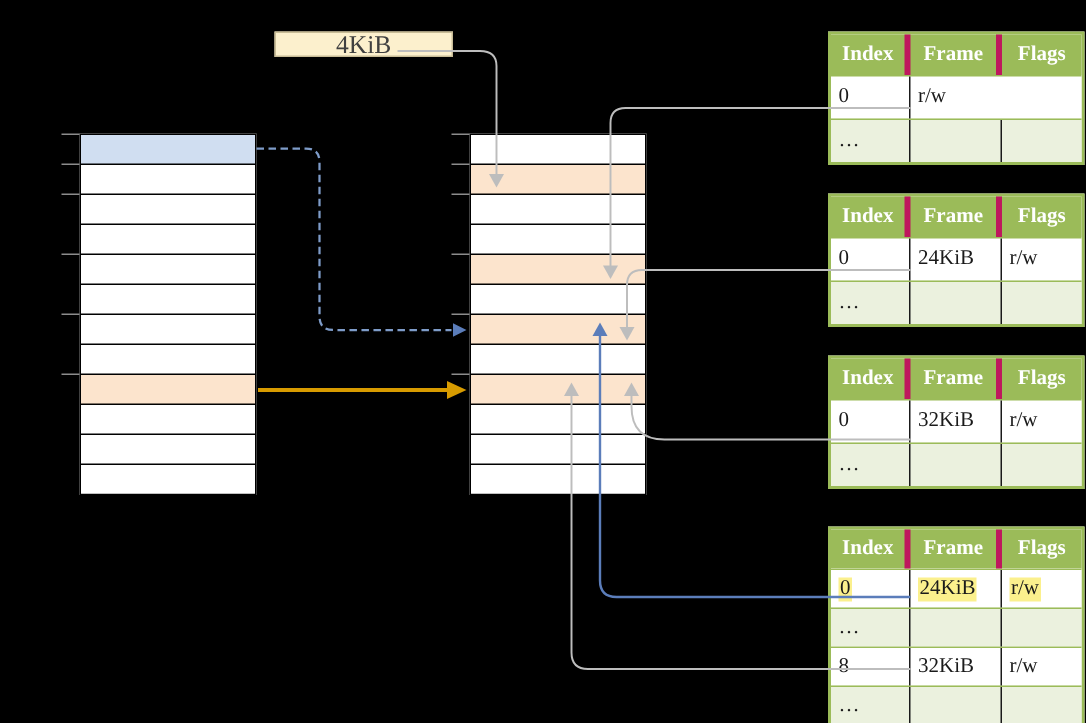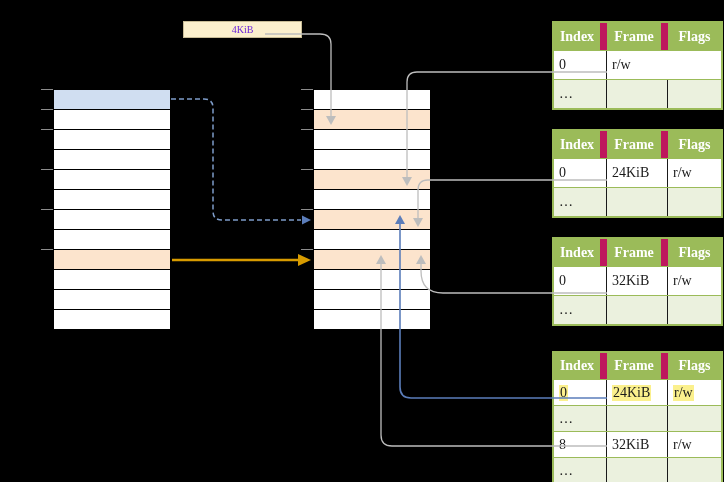--- a/index.html
+++ b/index.html
@@ -12,40 +12,40 @@
   }
   html,body{margin:0;padding:0;}
   body{background:var(--background);width:724px;height:482px;overflow:hidden;
        font-family:"Liberation Serif","DejaVu Serif",serif;}
   #canvas{position:relative;width:724px;height:482px;background:var(--background);}
 
   
   .note{position:absolute;left:183px;top:21px;width:119px;height:17px;box-sizing:border-box;
         background:var(--note-fill);border:1px solid var(--note-border);
         display:flex;align-items:center;justify-content:center;}
-  .note span{font-size:10px;color:#6d28d9;line-height:15px;}
+  .note span{font-size:17px;color:#404040;line-height:15px;}
 
   
   .mem{position:absolute;width:118px;height:241px;box-sizing:border-box;
        border:1px solid var(--table-line);background:var(--row-white);}
   .mem .mem-row{box-sizing:border-box;height:20px;border-bottom:1px solid var(--table-line);}
   .mem .mem-row:last-child{border-bottom:none;height:19px;}
   .mem-row.white{background:var(--row-white);}
   .mem-row.blue{background:var(--row-blue);}
   .mem-row.orange{background:var(--row-orange);}
 
   .tick{position:absolute;width:12px;height:1px;background:var(--tick-gray);}
 
   
   .pt{position:absolute;left:552px;width:171px;box-sizing:border-box;
       border:2px solid var(--header-green);background:var(--row-white);}
   .pt-header{display:grid;grid-template-columns:53px 61px 53px;background:var(--header-green);}
   .pt-header .pt-cell{color:var(--header-text);font-weight:bold;font-size:14px;
       display:flex;align-items:center;justify-content:center;box-sizing:border-box;}
-  .pt-header .pt-cell:not(:last-child){border-right:7px solid #be185d;}
+  .pt-header .pt-cell:not(:last-child){border-right:4px solid #be185d;}
   .pt-row{display:grid;grid-template-columns:53px 61px 53px;border-top:1px solid var(--header-green);}
   .pt-row .pt-cell{font-size:14px;color:var(--body-text);display:flex;align-items:center;
       padding-left:5px;box-sizing:border-box;overflow:hidden;}
   .pt-row .pt-cell:not(:last-child){border-right:1px solid #1a1a1a;}
   .pt-row.green{background:var(--row-green);}
   .pt-row.white{background:var(--row-white);}
   .hl{background:var(--highlight-yellow);padding:0 1px;}
 
   
   #overlay{position:absolute;left:0;top:0;pointer-events:none;z-index:5;}

